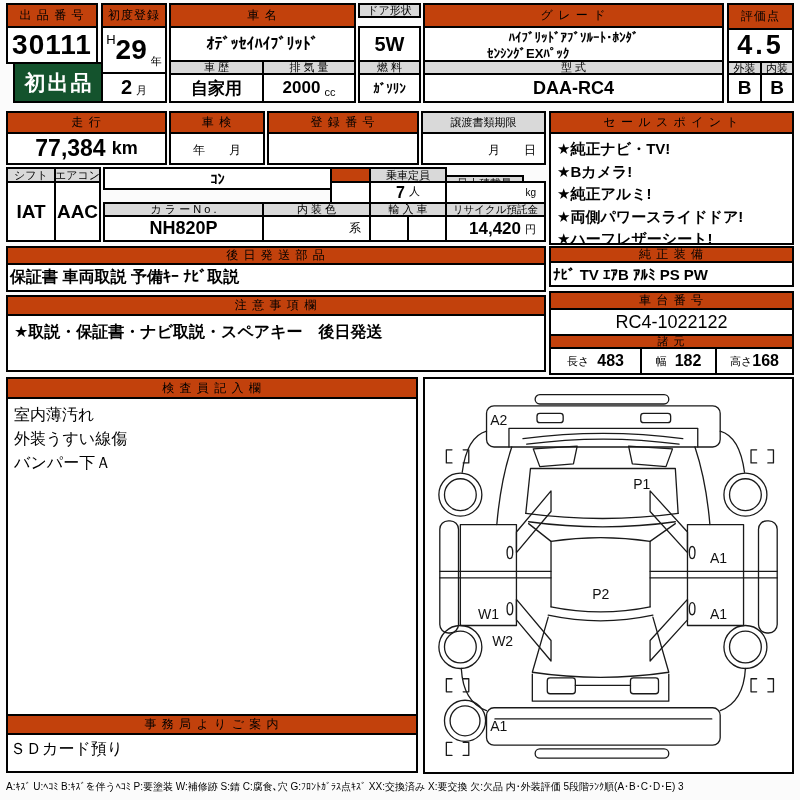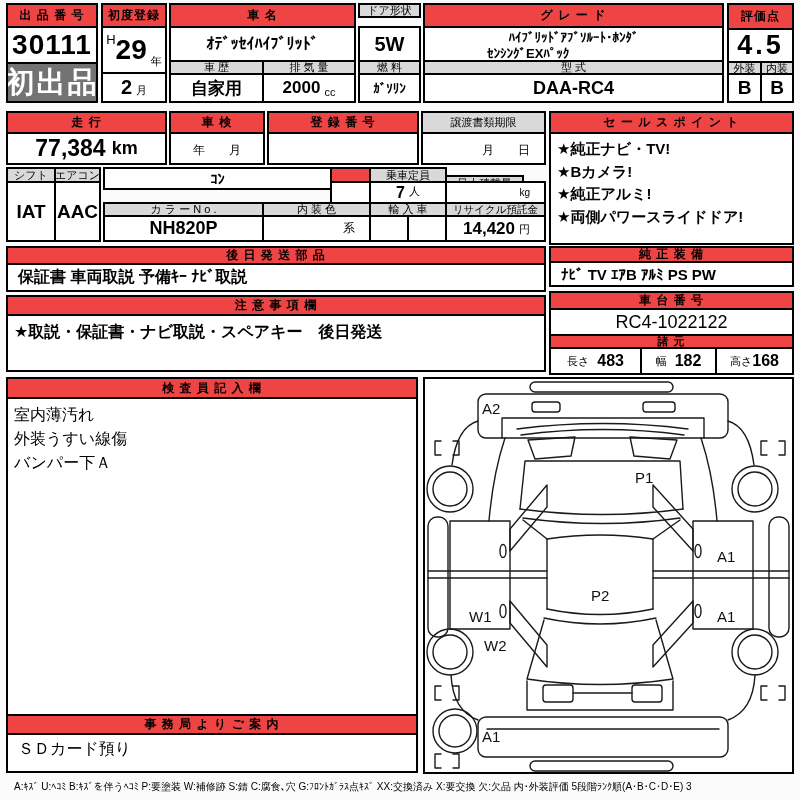--- a/index.html
+++ b/index.html
@@ -8,26 +8,26 @@
     background:#fbfbfb;
     font-family:"Liberation Sans","DejaVu Sans",sans-serif;
     color:#000;
   }
   .cell{
     position:absolute;box-sizing:border-box;
     border:2px solid #000;background:#fff;
     display:flex;align-items:center;justify-content:center;
     overflow:hidden;white-space:nowrap;
   }
-  .hdr{background:#ef4444;font-size:12px;letter-spacing:1px;font-weight:bold;}
+  .hdr{background:#c2410c;font-size:12px;letter-spacing:1px;}
   .hdr-sm{background:#d9d9d9;font-size:11px;letter-spacing:0px;}
-  .left{justify-content:flex-start;padding-left:10px;}
-  .right{justify-content:flex-end;padding-right:14px;}
+  .left{justify-content:flex-start;padding-left:2px;}
+  .right{justify-content:flex-end;padding-right:8px;}
   .noborder{border:none;background:transparent;}
-  .badge{background:#737373;color:#fff;font-size:29px;font-weight:bold;letter-spacing:2px;}
+  .badge{background:#14532d;color:#fff;font-size:21px;font-weight:bold;letter-spacing:2px;margin-left:7px;}
   .big{font-size:28px;font-weight:bold;letter-spacing:1px;}
   .val-lg{font-size:20px;font-weight:bold;}
   .val-md{font-size:17px;}
   .unit{font-size:11px;margin-left:4px;align-self:flex-end;padding-bottom:3px;}
   .score{font-size:27px;font-weight:bold;letter-spacing:3px;}
   .lines{flex-direction:column;align-items:flex-start;justify-content:flex-start;padding:4px 6px;}
   .lines div{line-height:1.45;}
   .sales div{font-size:15px;font-weight:bold;line-height:1.5;}
   .notes div{font-size:16px;font-weight:bold;line-height:1.55;}
   .insp div{font-size:16px;line-height:1.5;}
@@ -92,20 +92,21 @@
 <div class="cell" style="left:267px;top:132px;width:152px;height:33px"></div>
 <div class="cell hdr-sm" style="left:421px;top:111px;width:125px;height:23px">譲渡書類期限</div>
 <div class="cell right" style="left:421px;top:132px;width:125px;height:33px;font-size:12px;align-items:flex-end;padding-bottom:4px">月　　日</div>
 
 <div class="cell hdr" style="left:549px;top:111px;width:245px;height:23px">セ ー ル ス ポ イ ン ト</div>
 <div class="cell lines sales" style="left:549px;top:132px;width:245px;height:113px">
   <div>★純正ナビ・TV!</div>
   <div>★Bカメラ!</div>
   <div>★純正アルミ!</div>
   <div>★両側パワースライドドア!</div>
+  <div>★ハーフレザーシート!</div>
 </div>
 
 <div class="cell hdr-sm" style="left:6px;top:167px;width:50px;height:16px">シフト</div>
 <div class="cell hdr-sm" style="left:54px;top:167px;width:47px;height:16px">エアコン</div>
 <div class="cell" style="left:6px;top:181px;width:50px;height:61px;font-size:19px;font-weight:bold">IAT</div>
 <div class="cell" style="left:54px;top:181px;width:47px;height:61px;font-size:19px;font-weight:bold">AAC</div>
 
 <div class="cell hdr" style="left:103px;top:167px;width:268px;height:16px">外 装 色</div>
 <div class="cell" style="left:103px;top:167px;width:229px;height:23px;font-size:14px;font-weight:bold">ｺﾝ</div>
 <div class="cell" style="left:330px;top:181px;width:41px;height:23px"></div>
@@ -158,21 +159,21 @@
 <div class="cell hdr" style="left:6px;top:377px;width:412px;height:22px">検 査 員 記 入 欄</div>
 <div class="cell lines insp" style="left:6px;top:397px;width:412px;height:319px">
   <div>室内薄汚れ</div>
   <div>外装うすい線傷</div>
   <div>バンパー下Ａ</div>
 </div>
 
 <div class="cell hdr" style="left:6px;top:714px;width:412px;height:21px">事 務 局 よ り ご 案 内</div>
 <div class="cell left" style="left:6px;top:733px;width:412px;height:40px;font-size:16px;align-items:flex-start;padding-top:4px">ＳＤカード預り</div>
 
-<div class="cell" style="left:423px;top:377px;width:371px;height:397px;padding:0">
+<div class="cell" style="left:423px;top:377px;width:371px;height:397px;padding:12px">
   <svg id="car-svg" width="367" height="393" viewBox="0 0 367 393" style="display:block" fill="none" stroke="#1a1a1a" stroke-width="1.4" stroke-linejoin="round" stroke-linecap="round">
 
     <rect x="105" y="3" width="143" height="10" rx="5"></rect>
     <rect x="53" y="15" width="250" height="44" rx="8"></rect>
     <path d="M77,39 H279 M77,39 V59 M279,39 V59"></path>
     <rect x="107" y="23" width="28" height="10" rx="3"></rect>
     <rect x="218" y="23" width="32" height="10" rx="3"></rect>
 
     <path d="M92,50 Q178,39 263,50"></path>
     <path d="M96,56 Q178,45 259,56"></path>

